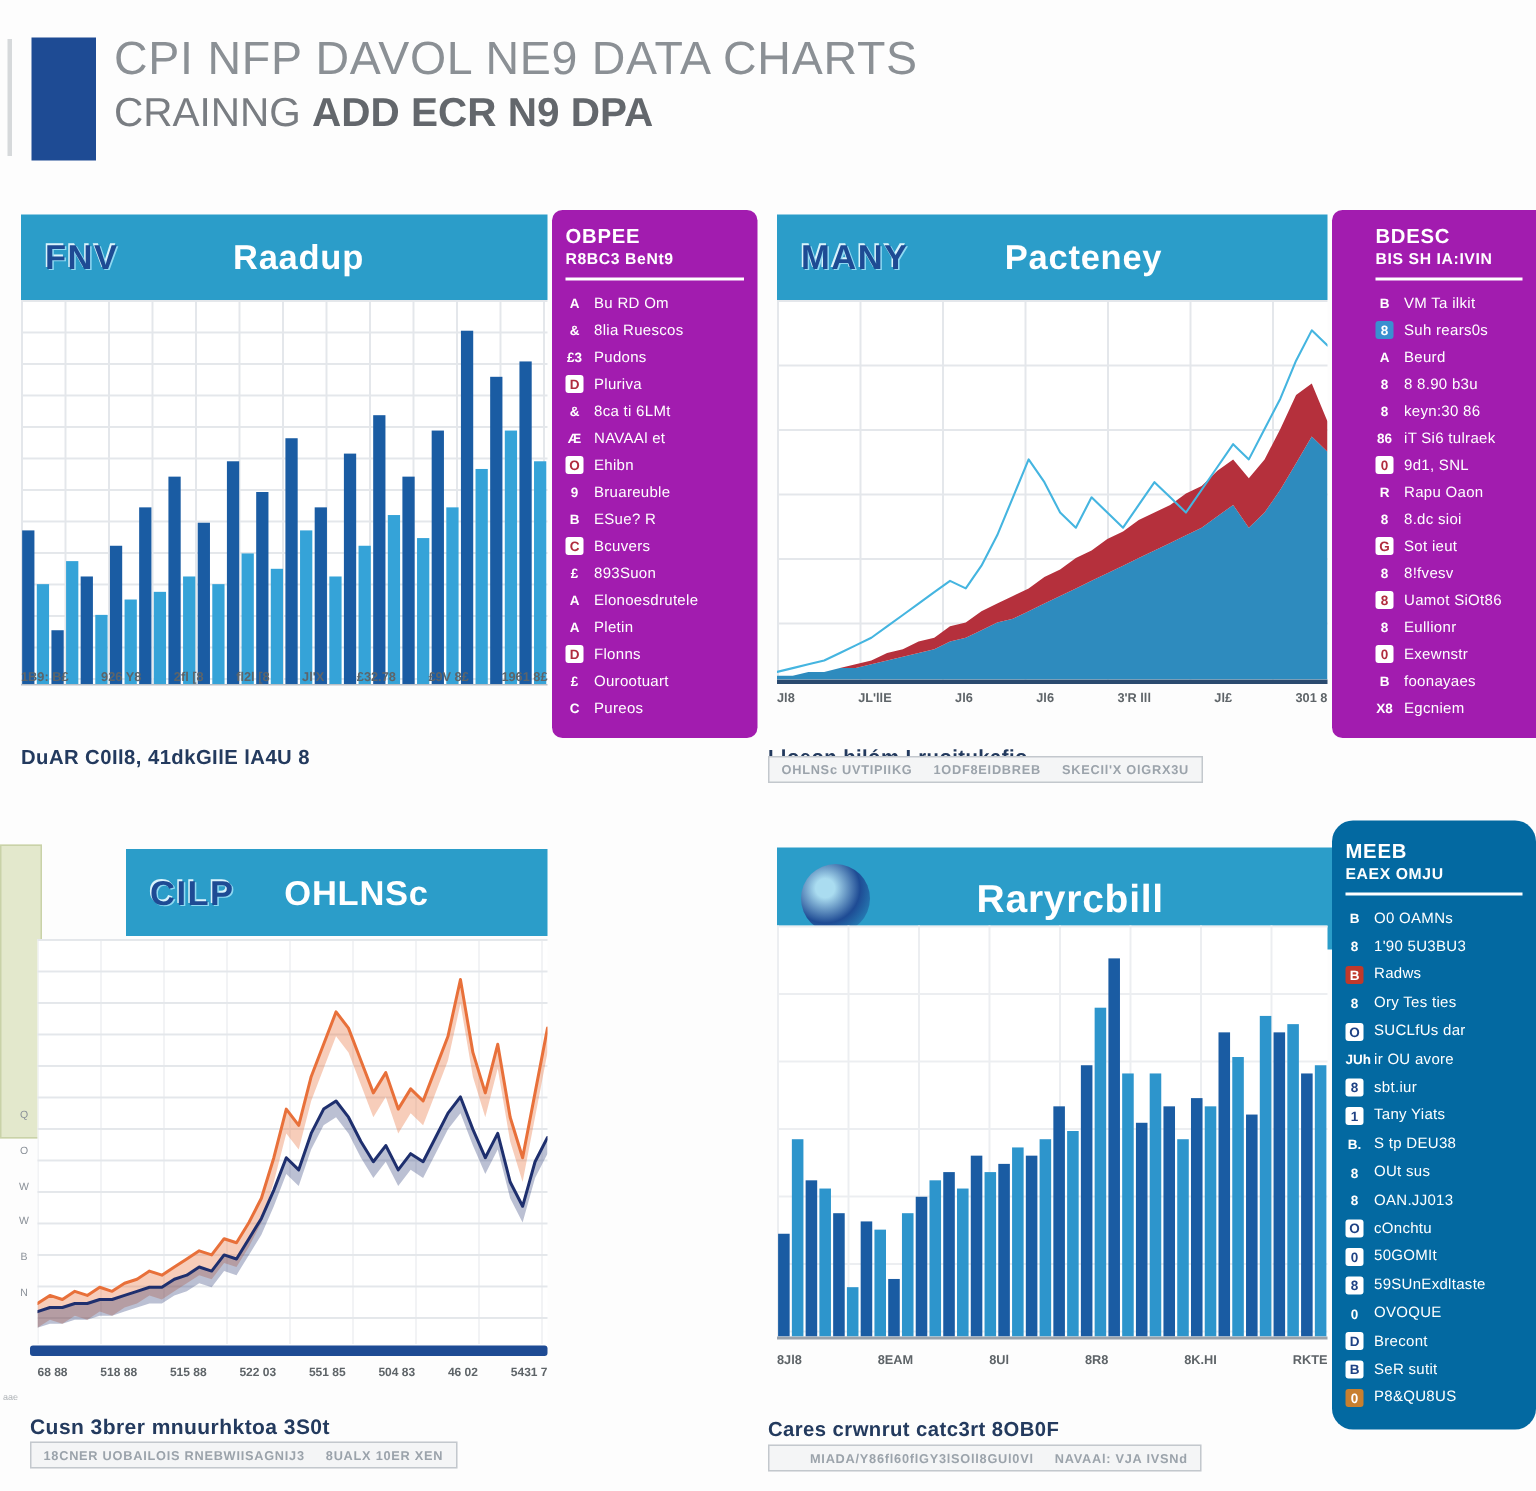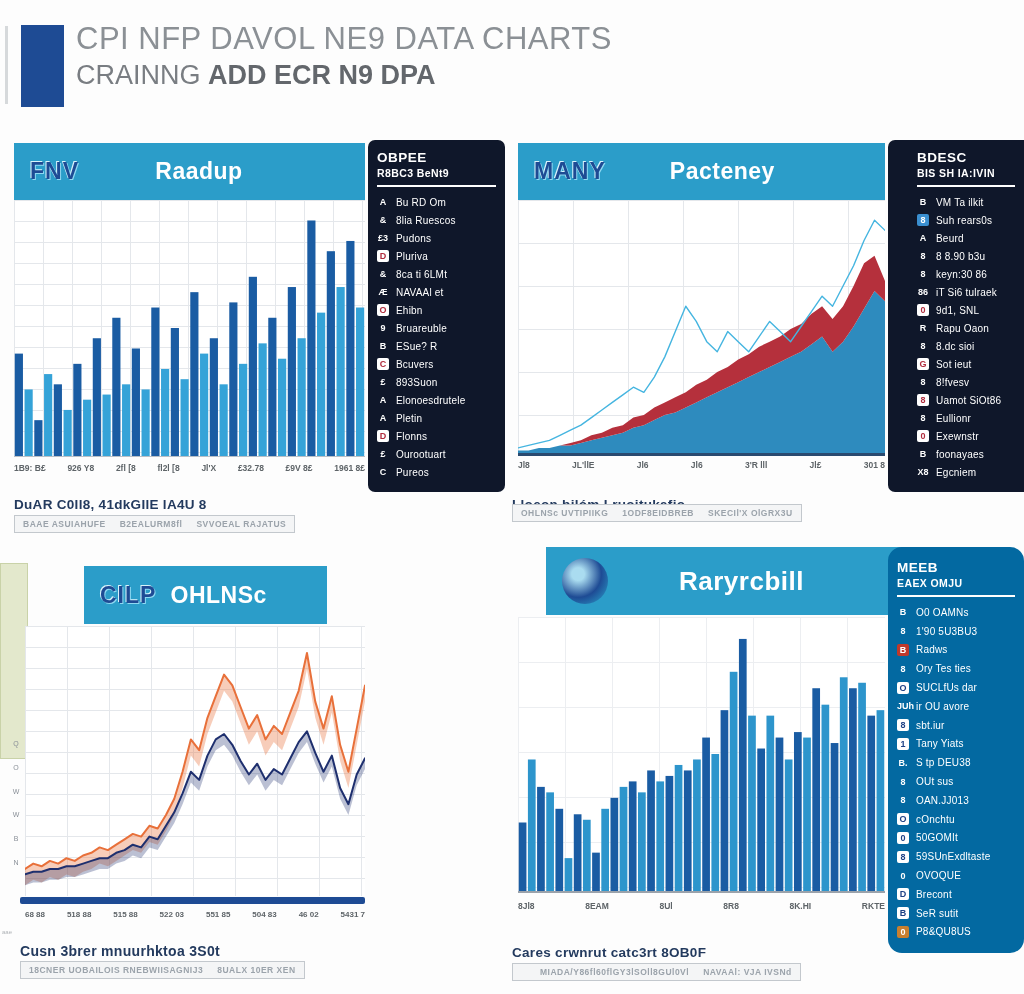--- a/index.html
+++ b/index.html
@@ -39,21 +39,21 @@
          background-size:47px 45px;border-bottom:2px solid #9aa2ab;}
   .xrow{display:flex;justify-content:space-between;font-size:8.5px;color:#5E6468;font-weight:bold;}
   .xrow span{white-space:nowrap;}
   .yrow{display:flex;flex-direction:column;justify-content:space-between;
         font-size:7px;color:#8a9098;align-items:center;}
   .axis-bar{background:#1E4B94;border-radius:2px;}
   .green-strip{background:#E3E8CC;border:1px solid #c9d2a8;box-sizing:border-box;}
 
   
   .sidebar{border-radius:7px;padding:10px 9px;box-sizing:border-box;color:#fff;overflow:hidden;}
-  .sidebar.red{background:#0f172a;}
+  .sidebar.red{background:#a21caf;}
   .sidebar.navy{background:#0369a1;border-radius:14px;padding-top:13px;}
   .sb-title{font-weight:bold;font-size:13.5px;letter-spacing:.5px;}
   .sb-sub{font-weight:bold;font-size:10.5px;margin-top:2px;letter-spacing:.4px;}
   .sb-rule{border:none;border-top:2px solid #fff;margin:6px 0 6px 0;}
   .sb-item{display:flex;align-items:center;gap:7px;height:18px;}
   .sidebar.navy .sb-item{height:18.8px;}
   .sb-icon{flex:0 0 12px;width:12px;height:12px;font-size:9px;line-height:12px;text-align:center;
            color:#fff;font-weight:bold;}
   .sb-icon.boxed{background:#fff;border-radius:2px;}
   .sidebar.red .sb-icon.boxed{color:#B02C3E;}
@@ -116,21 +116,21 @@
         <rect x="78.00" y="34.00" width="2.33" height="66" fill="#1A5CA3"></rect>
         <rect x="80.78" y="54.00" width="2.33" height="46" fill="#35A3D8"></rect>
         <rect x="83.56" y="8.00" width="2.33" height="92" fill="#1A5CA3"></rect>
         <rect x="86.33" y="44.00" width="2.33" height="56" fill="#35A3D8"></rect>
         <rect x="89.11" y="20.00" width="2.33" height="80" fill="#1A5CA3"></rect>
         <rect x="91.89" y="34.00" width="2.33" height="66" fill="#35A3D8"></rect>
         <rect x="94.67" y="16.00" width="2.33" height="84" fill="#1A5CA3"></rect>
         <rect x="97.44" y="42.00" width="2.33" height="58" fill="#35A3D8"></rect>
       </svg>
     </div>
-  <div class="abs xrow" style="left:14px;top:463px;width:351px;text-align:center;">
+  <div class="abs xrow" style="left:14px;top:446px;width:351px;text-align:center;">
       <span>1B9: B£</span>
       <span>926 Y8</span>
       <span>2fl [8</span>
       <span>fl2l [8</span>
       <span>Jl'X</span>
       <span>£32.78</span>
       <span>£9V 8£</span>
       <span>1961 8£</span>
     </div>
 
@@ -200,25 +200,20 @@
           <span class="sb-label">Ourootuart</span>
         </div>
         <div class="sb-item">
           <span class="sb-icon">C</span>
           <span class="sb-label">Pureos</span>
         </div>
       </div>
   </div>
 
   <div class="abs cap-title" style="left:14px;top:497px;">DuAR C0Il8, 41dkGIlE lA4U 8</div>
-  <div class="abs cap-box" style="left:14px;top:515px;">
-      <span>BAAE ASUIAHUFE</span>
-      <span>B2EALURM8fl</span>
-      <span>SVVOEAL RAJATUS</span>
-    </div>
 
   <div class="abs phead" style="left:518px;top:143px;width:367px;height:57px;">
     <span class="plogo">MANY</span>
     <span class="ptitle">Pacteney</span>
   </div>
   <div class="abs chart grid2" style="left:518px;top:200px;width:367px;height:256px;box-sizing:border-box;">
       <svg viewBox="0 0 100 100" preserveAspectRatio="none" style="width: 100%; height: 100%; display: block;">
         <polygon points="0.00,99.00 2.86,99.00 5.71,98.00 8.57,98.00 11.43,97.00 14.29,97.00 17.14,96.00 20.00,95.00 22.86,94.00 25.71,93.00 28.57,92.00 31.43,90.00 34.29,89.00 37.14,87.00 40.00,85.00 42.86,84.00 45.71,82.00 48.57,80.00 51.43,78.00 54.29,76.00 57.14,74.00 60.00,72.00 62.86,70.00 65.71,68.00 68.57,66.00 71.43,64.00 74.29,62.00 77.14,60.00 80.00,57.00 82.86,54.00 85.71,60.00 88.57,56.00 91.43,50.00 94.29,43.00 97.14,36.00 100.00,40.00 100,100 0,100" fill="#2E8BBE"></polygon>
         <polygon points="0.00,99.00 2.86,99.00 5.71,98.00 8.57,98.00 11.43,97.00 14.29,96.00 17.14,95.00 20.00,93.00 22.86,92.00 25.71,90.00 28.57,89.00 31.43,86.00 34.29,85.00 37.14,82.00 40.00,80.00 42.86,78.00 45.71,76.00 48.57,73.00 51.43,71.00 54.29,68.00 57.14,66.00 60.00,63.00 62.86,61.00 65.71,58.00 68.57,56.00 71.43,54.00 74.29,51.00 77.14,49.00 80.00,45.00 82.86,42.00 85.71,47.00 88.57,42.00 91.43,34.00 94.29,25.00 97.14,22.00 100.00,32.00 100.00,40.00 97.14,36.00 94.29,43.00 91.43,50.00 88.57,56.00 85.71,60.00 82.86,54.00 80.00,57.00 77.14,60.00 74.29,62.00 71.43,64.00 68.57,66.00 65.71,68.00 62.86,70.00 60.00,72.00 57.14,74.00 54.29,76.00 51.43,78.00 48.57,80.00 45.71,82.00 42.86,84.00 40.00,85.00 37.14,87.00 34.29,89.00 31.43,90.00 28.57,92.00 25.71,93.00 22.86,94.00 20.00,95.00 17.14,96.00 14.29,97.00 11.43,97.00 8.57,98.00 5.71,98.00 2.86,99.00 0.00,99.00" fill="#B5303C"></polygon>
         <polyline points="0.00,98.00 2.86,97.00 5.71,96.00 8.57,95.00 11.43,93.00 14.29,91.00 17.14,89.00 20.00,86.00 22.86,83.00 25.71,80.00 28.57,77.00 31.43,74.00 34.29,76.00 37.14,70.00 40.00,62.00 42.86,52.00 45.71,42.00 48.57,48.00 51.43,56.00 54.29,60.00 57.14,52.00 60.00,56.00 62.86,60.00 65.71,54.00 68.57,48.00 71.43,52.00 74.29,56.00 77.14,50.00 80.00,44.00 82.86,38.00 85.71,42.00 88.57,34.00 91.43,26.00 94.29,16.00 97.14,8.00 100.00,12.00" fill="none" stroke="#45B5E0" stroke-width="1.4" vector-effect="non-scaling-stroke" stroke-linejoin="round" stroke-linecap="round"></polyline>
@@ -307,21 +302,21 @@
   </div>
 
   <div class="abs cap-title" style="left:512px;top:497px;">Lloeon bilóm Lruoitukafio</div>
   <div class="abs cap-box" style="left:512px;top:504px;">
       <span>OHLNSc UVTIPIIKG</span>
       <span>1ODF8EIDBREB</span>
       <span>SKECIl'X OlGRX3U</span>
     </div>
 
   <div class="abs green-strip" style="left:0;top:563px;width:28px;height:196px;"></div>
-  <div class="abs phead" style="left:84px;top:566px;width:243px;height:58px;justify-content:center;">
+  <div class="abs phead" style="left:84px;top:566px;width:281px;height:58px;justify-content:center;">
     <span class="plogo">CILP</span>
     <span class="ptitle">OHLNSc</span>
   </div>
   <div class="abs chart grid3" style="left:25px;top:626px;width:340px;height:270px;">
       <svg viewBox="0 0 100 100" preserveAspectRatio="none" style="width: 100%; height: 100%; display: block;">
         <polygon points="0.00,90.00 2.44,88.00 4.88,89.00 7.32,87.00 9.76,88.00 12.20,86.00 14.63,87.00 17.07,85.00 19.51,84.00 21.95,82.00 24.39,83.00 26.83,81.00 29.27,79.00 31.71,77.00 34.15,78.00 36.59,74.00 39.02,75.00 41.46,70.00 43.90,64.00 46.34,54.00 48.78,42.00 51.22,46.00 53.66,34.00 56.10,26.00 58.54,18.00 60.98,22.00 63.41,30.00 65.85,38.00 68.29,33.00 70.73,42.00 73.17,37.00 75.61,40.00 78.05,32.00 80.49,24.00 82.93,10.00 85.37,28.00 87.80,38.00 90.24,26.00 92.68,44.00 95.12,54.00 97.56,38.00 100.00,22.00 100.00,28.00 97.56,44.00 95.12,60.00 92.68,50.00 90.24,32.00 87.80,44.00 85.37,34.00 82.93,16.00 80.49,30.00 78.05,38.00 75.61,46.00 73.17,43.00 70.73,48.00 68.29,39.00 65.85,44.00 63.41,36.00 60.98,28.00 58.54,24.00 56.10,32.00 53.66,40.00 51.22,52.00 48.78,48.00 46.34,60.00 43.90,70.00 41.46,76.00 39.02,81.00 36.59,80.00 34.15,84.00 31.71,83.00 29.27,85.00 26.83,87.00 24.39,89.00 21.95,88.00 19.51,90.00 17.07,91.00 14.63,93.00 12.20,92.00 9.76,94.00 7.32,93.00 4.88,95.00 2.44,94.00 0.00,96.00" fill="rgba(232,112,58,0.35)"></polygon>
         <polyline points="0.00,90.00 2.44,88.00 4.88,89.00 7.32,87.00 9.76,88.00 12.20,86.00 14.63,87.00 17.07,85.00 19.51,84.00 21.95,82.00 24.39,83.00 26.83,81.00 29.27,79.00 31.71,77.00 34.15,78.00 36.59,74.00 39.02,75.00 41.46,70.00 43.90,64.00 46.34,54.00 48.78,42.00 51.22,46.00 53.66,34.00 56.10,26.00 58.54,18.00 60.98,22.00 63.41,30.00 65.85,38.00 68.29,33.00 70.73,42.00 73.17,37.00 75.61,40.00 78.05,32.00 80.49,24.00 82.93,10.00 85.37,28.00 87.80,38.00 90.24,26.00 92.68,44.00 95.12,54.00 97.56,38.00 100.00,22.00" fill="none" stroke="#E8703A" stroke-width="2" vector-effect="non-scaling-stroke" stroke-linejoin="round" stroke-linecap="round"></polyline>
         <polygon points="0.00,92.00 2.44,91.00 4.88,91.00 7.32,90.00 9.76,90.00 12.20,89.00 14.63,89.00 17.07,88.00 19.51,87.00 21.95,86.00 24.39,86.00 26.83,84.00 29.27,83.00 31.71,81.00 34.15,82.00 36.59,78.00 39.02,79.00 41.46,74.00 43.90,69.00 46.34,62.00 48.78,54.00 51.22,57.00 53.66,48.00 56.10,42.00 58.54,40.00 60.98,44.00 63.41,50.00 65.85,55.00 68.29,51.00 70.73,57.00 73.17,53.00 75.61,55.00 78.05,49.00 80.49,43.00 82.93,39.00 85.37,47.00 87.80,54.00 90.24,48.00 92.68,60.00 95.12,66.00 97.56,55.00 100.00,49.00 100.00,53.00 97.56,59.00 95.12,70.00 92.68,64.00 90.24,52.00 87.80,58.00 85.37,51.00 82.93,43.00 80.49,47.00 78.05,53.00 75.61,59.00 73.17,57.00 70.73,61.00 68.29,55.00 65.85,59.00 63.41,54.00 60.98,48.00 58.54,44.00 56.10,46.00 53.66,52.00 51.22,61.00 48.78,58.00 46.34,66.00 43.90,73.00 41.46,78.00 39.02,83.00 36.59,82.00 34.15,86.00 31.71,85.00 29.27,87.00 26.83,88.00 24.39,90.00 21.95,90.00 19.51,91.00 17.07,92.00 14.63,93.00 12.20,93.00 9.76,94.00 7.32,94.00 4.88,95.00 2.44,95.00 0.00,96.00" fill="rgba(30,47,110,0.3)"></polygon>
         <polyline points="0.00,92.00 2.44,91.00 4.88,91.00 7.32,90.00 9.76,90.00 12.20,89.00 14.63,89.00 17.07,88.00 19.51,87.00 21.95,86.00 24.39,86.00 26.83,84.00 29.27,83.00 31.71,81.00 34.15,82.00 36.59,78.00 39.02,79.00 41.46,74.00 43.90,69.00 46.34,62.00 48.78,54.00 51.22,57.00 53.66,48.00 56.10,42.00 58.54,40.00 60.98,44.00 63.41,50.00 65.85,55.00 68.29,51.00 70.73,57.00 73.17,53.00 75.61,55.00 78.05,49.00 80.49,43.00 82.93,39.00 85.37,47.00 87.80,54.00 90.24,48.00 92.68,60.00 95.12,66.00 97.56,55.00 100.00,49.00" fill="none" stroke="#1E2F6E" stroke-width="2" vector-effect="non-scaling-stroke" stroke-linejoin="round" stroke-linecap="round"></polyline>
       </svg>
@@ -346,21 +341,21 @@
       <span>5431 7</span>
     </div>
   <div class="abs margin-note" style="left:2px;top:929px;">aae</div>
 
   <div class="abs cap-title" style="left:20px;top:943px;font-size:14px;">Cusn 3brer mnuurhktoa 3S0t</div>
   <div class="abs cap-box" style="left:20px;top:961px;">
       <span>18CNER UOBAILOIS RNEBWIISAGNIJ3</span>
       <span>8UALX 10ER XEN</span>
     </div>
 
-  <div class="abs phead" style="left:518px;top:547px;width:375px;height:68px;margin-left:28px;">
+  <div class="abs phead" style="left:518px;top:565px;width:375px;height:68px;">
     <span class="plogo-badge"></span>
     <span class="ptitle" style="font-size:26px;">Raryrcbill</span>
   </div>
   <div class="abs chart grid4" style="left:518px;top:617px;width:367px;height:276px;box-sizing:border-box;">
       <svg viewBox="0 0 100 100" preserveAspectRatio="none" style="width: 100%; height: 100%; display: block;">
         <rect x="0.20" y="75.00" width="2.10" height="25" fill="#1A5CA3"></rect>
         <rect x="2.70" y="52.00" width="2.10" height="48" fill="#2D95CC"></rect>
         <rect x="5.20" y="62.00" width="2.10" height="38" fill="#1A5CA3"></rect>
         <rect x="7.70" y="64.00" width="2.10" height="36" fill="#2D95CC"></rect>
         <rect x="10.20" y="70.00" width="2.10" height="30" fill="#1A5CA3"></rect>

